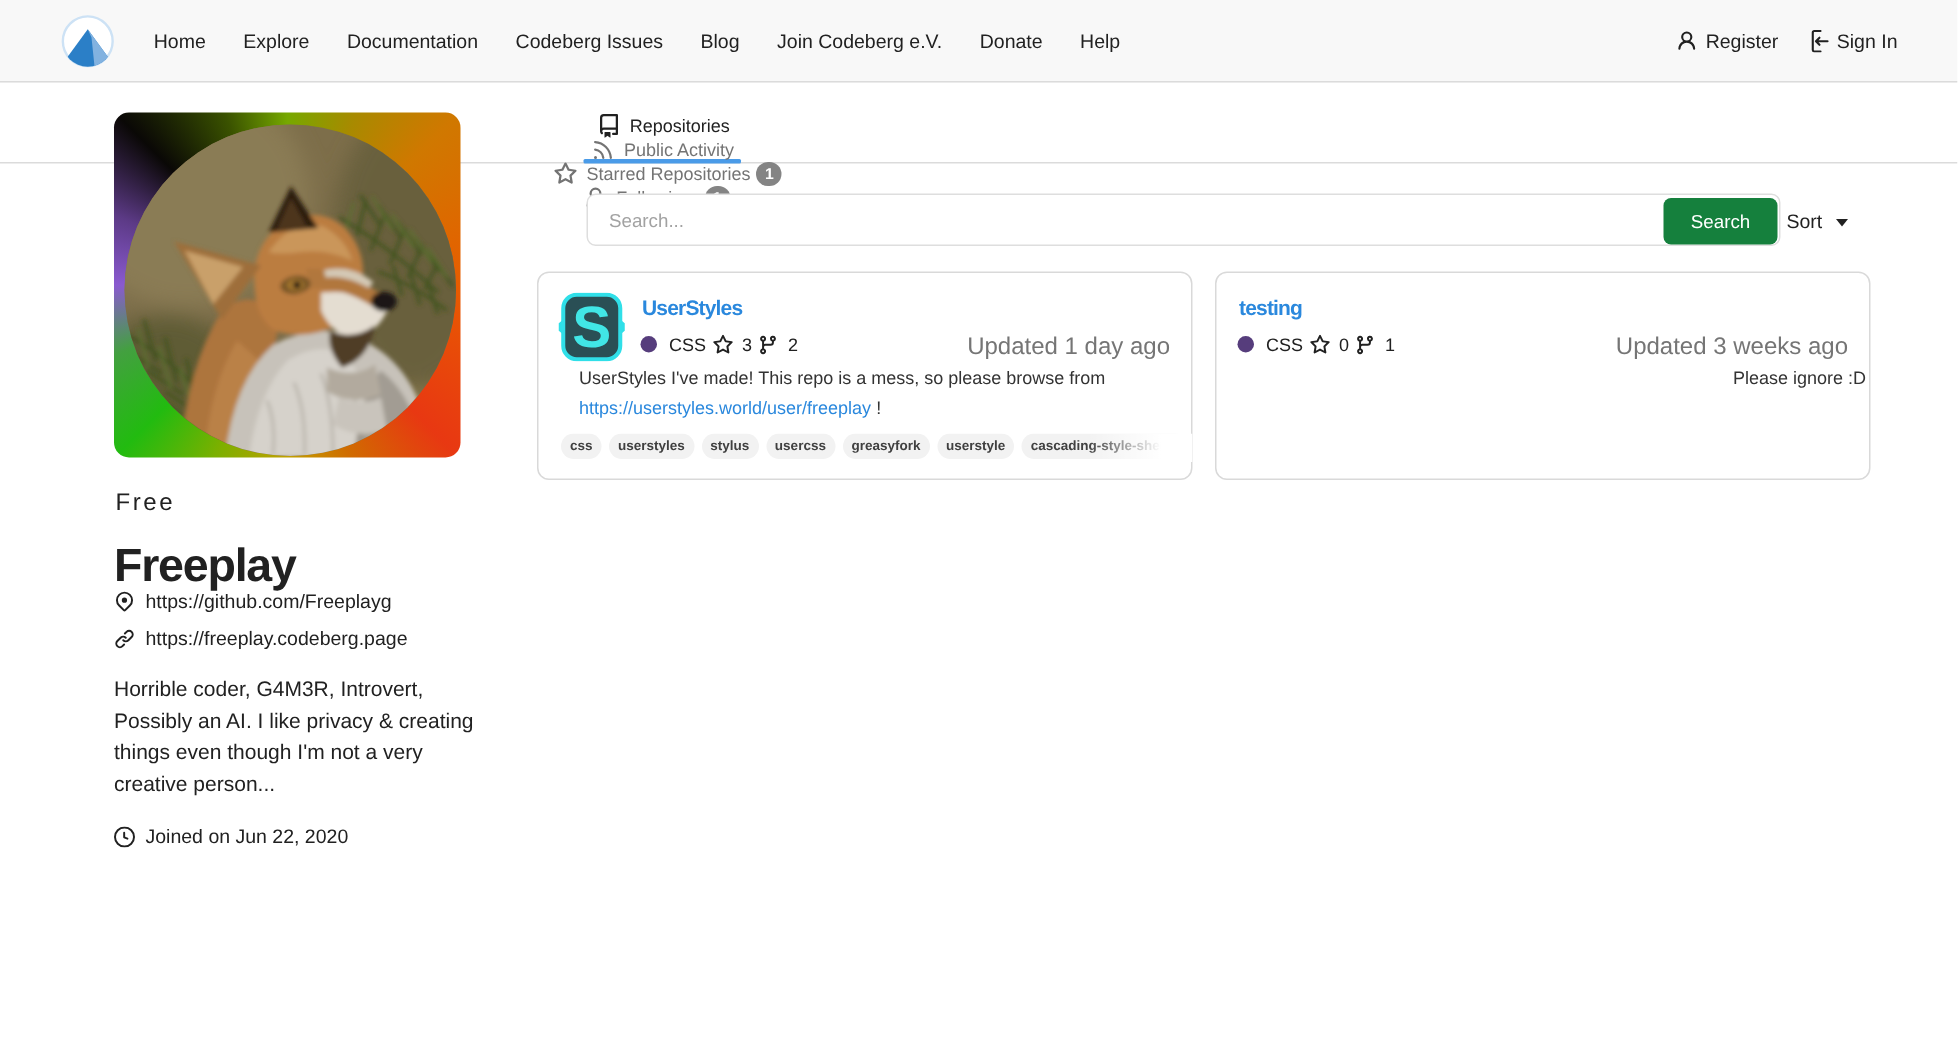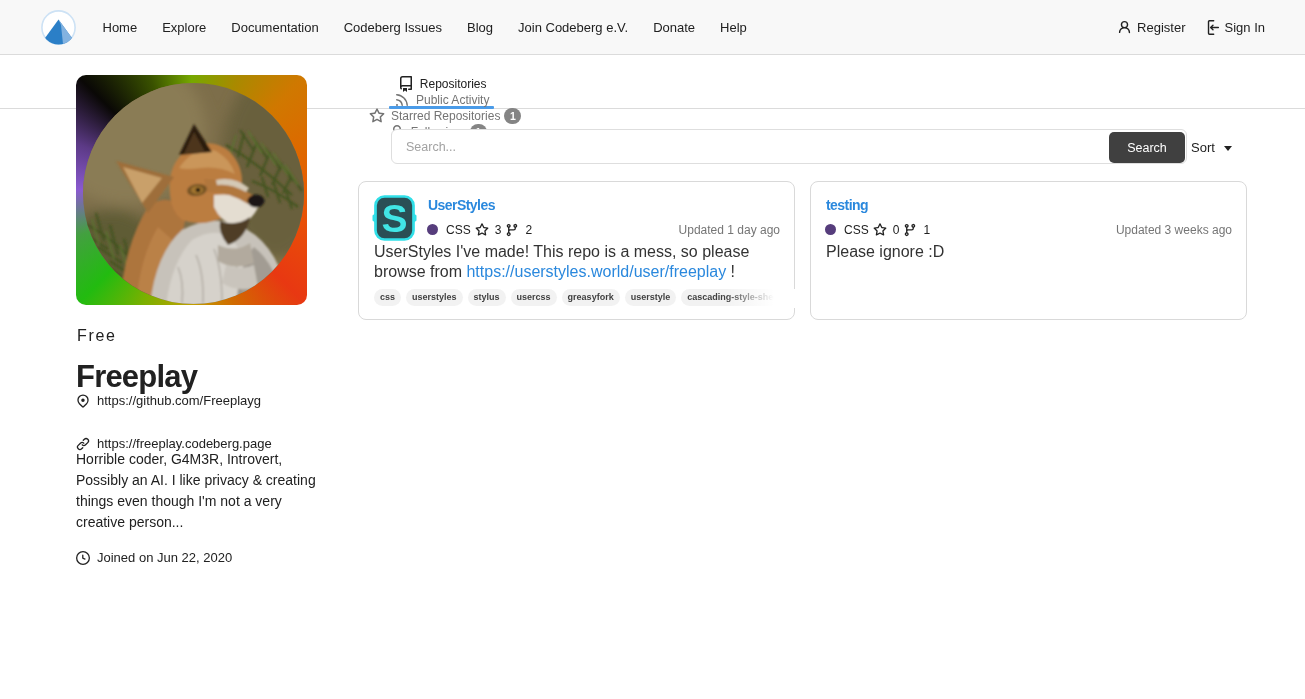--- a/index.html
+++ b/index.html
@@ -41,38 +41,38 @@
   .avatar svg { position: absolute; left: 0; top: 0; }
   .fullname { position: absolute; top: 252px; left: 1px; font-size: 16px; letter-spacing: 1.7px; color: #212121; }
   .username { position: absolute; top: 284px; left: 0; font-size: 31px; font-weight: bold; letter-spacing: -0.8px; color: #212121; }
   .meta-row { position: absolute; left: 0; display: flex; align-items: center; gap: 7px; font-size: 13px; color: #212121; }
   .bio { position: absolute; left: 0; top: 374px; font-size: 14px; line-height: 21px; color: #212121; width: 258px; }
   .joined { position: absolute; left: 0; top: 475px; display: flex; align-items: center; gap: 7px; font-size: 13px; color: #212121; }
 
   
   .searchbox { position: absolute; left: 360px; top: 129px; width: 796px; height: 35px; border: 1px solid #dedede; border-radius: 6px; background: #fff; margin-left: 31px; }
   .searchbox .ph { position: absolute; left: 14px; top: 10px; font-size: 12.5px; color: #a2a2a2; }
-  .searchbtn { position: absolute; left: 717px; top: 2px; width: 76px; height: 31px; background: #404040; border-radius: 5px; color: #fff; font-size: 12.5px; display: flex; align-items: center; justify-content: center; }
+  .searchbtn { position: absolute; left: 717px; top: 2px; width: 76px; height: 31px; background: #15803d; border-radius: 5px; color: #fff; font-size: 12.5px; display: flex; align-items: center; justify-content: center; }
   .sort { position: absolute; left: 1191px; top: 140px; font-size: 13px; color: #212121; }
   .sort .caret { display: inline-block; margin-left: 6px; margin-bottom: 1px; width: 0; height: 0; border-left: 4.5px solid transparent; border-right: 4.5px solid transparent; border-top: 5px solid #212121; vertical-align: middle; }
 
   
   .card { position: absolute; top: 181px; width: 437px; height: 139px; border: 1px solid #d9d9d9; border-radius: 8px; background: #fff; }
-  .card1 { left: 358px; } .card2 { left: 810px; }
+  .card1 { left: 358px; } .card2 { left: 810px; text-align: right; }
   .repoavatar { position: absolute; left: 13px; top: 13px; width: 45px; height: 46px; }
   .repotitle { position: absolute; top: 15px; font-size: 14px; font-weight: bold; letter-spacing: -0.55px; color: #2a88dd; }
   .card1 .repotitle { left: 69px; }
   .card2 .repotitle { left: 15px; }
   .metaline { position: absolute; top: 40px; height: 15px; display: flex; align-items: center; font-size: 12px; color: #212121; }
   .card1 .metaline { left: 68px; }
   .card2 .metaline { left: 14px; }
   .dot { width: 11px; height: 11px; border-radius: 50%; background: #563d7c; margin-right: 8px; }
   .metaline .ic { margin-left: 4px; margin-right: 6px; }
-  .updated { position: absolute; right: 14px; top: 41px; font-size: 12px; color: #757575; }
-  .desc { position: absolute; left: 15px; top: 60px; width: 406px; font-size: 16px; color: #333; line-height: 20px; }
+  .updated { position: absolute; right: 14px; top: 41px; font-size: 16px; color: #757575; }
+  .desc { position: absolute; left: 27px; top: 60px; width: 406px; font-size: 12px; color: #333; line-height: 20px; }
   .desc a { color: #2a88dd; text-decoration: none; }
   .tagsrow { position: absolute; left: 15px; top: 107px; width: 421px; display: flex; gap: 5px; overflow: hidden; height: 19px; }
   .tagsrow::after { content: ""; position: absolute; right: 0; top: 0; width: 70px; height: 19px; background: linear-gradient(to right, rgba(255,255,255,0), #fff 70%); }
   .tag { flex: none; background: #f2f2f2; border-radius: 8.5px; height: 17px; line-height: 17px; padding: 0 6px; font-size: 9px; font-weight: bold; color: #404040; }
 </style>
 </head>
 <body>
 
 <div class="nav">
   <div class="nav-inner">
@@ -230,21 +230,21 @@
     </svg>
   </div>
   <div class="fullname">Free</div>
   <div class="username">Freeplay</div>
   <div class="meta-row" style="top:318px">
     <svg class="oct" width="14" height="14" viewBox="0 0 16 16" fill="#212121">
         <path d="m12.596 11.596-3.535 3.536a1.5 1.5 0 0 1-2.122 0l-3.535-3.536a6.5 6.5 0 1 1 9.192-9.193 6.5 6.5 0 0 1 0 9.193Zm-1.06-8.132v-.001a5 5 0 1 0-7.072 7.072L8 14.07l3.536-3.534a5 5 0 0 0 0-7.072ZM8 9a2 2 0 1 1-.001-3.999A2 2 0 0 1 8 9Z"></path>
       </svg>
     <span>https://github.com/Freeplayg</span>
   </div>
-  <div class="meta-row" style="top:361px">
+  <div class="meta-row" style="top:343px">
     <svg class="oct" width="14" height="14" viewBox="0 0 16 16" fill="#212121">
         <path d="m7.775 3.275 1.25-1.25a3.5 3.5 0 1 1 4.95 4.95l-2.5 2.5a3.5 3.5 0 0 1-4.95 0 .751.751 0 0 1 .018-1.042.751.751 0 0 1 1.042-.018 1.998 1.998 0 0 0 2.83 0l2.5-2.5a2.002 2.002 0 0 0-2.83-2.83l-1.25 1.25a.751.751 0 0 1-1.042-.018.751.751 0 0 1-.018-1.042Zm-4.69 9.64a1.998 1.998 0 0 0 2.83 0l1.25-1.25a.751.751 0 0 1 1.042.018.751.751 0 0 1 .018 1.042l-1.25 1.25a3.5 3.5 0 1 1-4.95-4.95l2.5-2.5a3.5 3.5 0 0 1 4.95 0 .751.751 0 0 1-.018 1.042.751.751 0 0 1-1.042.018 1.998 1.998 0 0 0-2.83 0l-2.5 2.5a1.998 1.998 0 0 0 0 2.83Z"></path>
       </svg>
     <span>https://freeplay.codeberg.page</span>
   </div>
   <div class="bio">Horrible coder, G4M3R, Introvert,<br>Possibly an AI. I like privacy &amp; creating<br>things even though I'm not a very<br>creative person...</div>
   <div class="joined">
     <svg class="oct" width="14" height="14" viewBox="0 0 16 16" fill="#212121">
         <path d="M8 0a8 8 0 1 1 0 16A8 8 0 0 1 8 0ZM1.5 8a6.5 6.5 0 1 0 13 0 6.5 6.5 0 0 0-13 0Zm7-3.25v2.992l2.028.812a.75.75 0 0 1-.557 1.392l-2.5-1A.751.751 0 0 1 7 8.25v-3.5a.75.75 0 0 1 1.5 0Z"></path>
       </svg>

